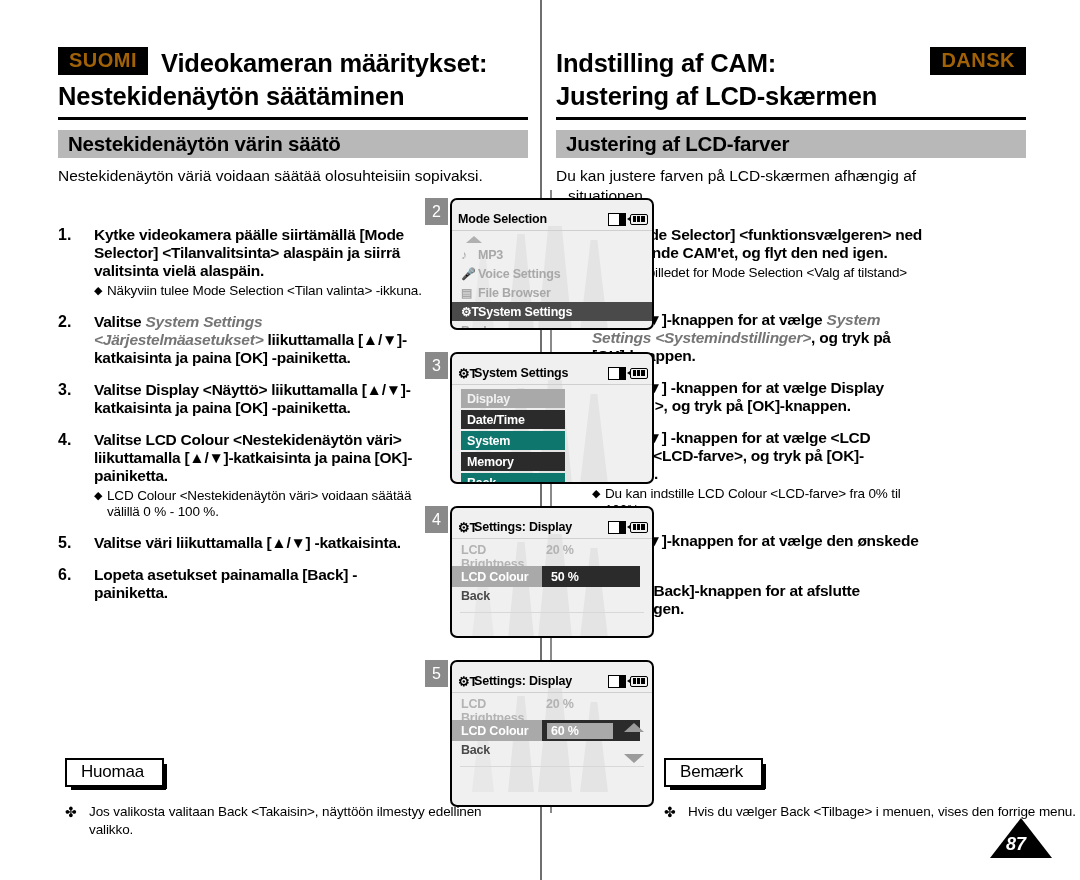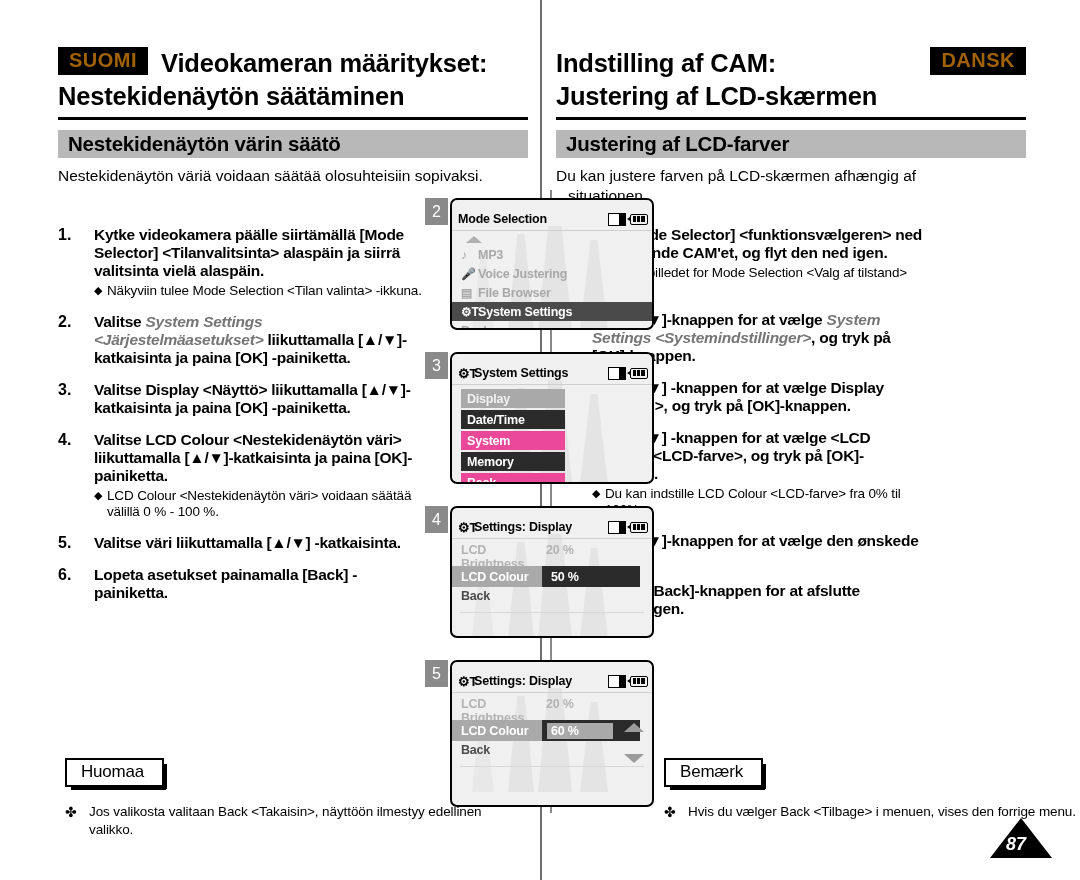--- a/index.html
+++ b/index.html
@@ -268,21 +268,21 @@
     align-items: center;
     padding-left: 6px;
     font-size: 12.5px;
     font-weight: bold;
     color: #fff;
     box-sizing: border-box;
     letter-spacing: -0.2px;
   }
   .b-row.hl   { background: #a9a9a9; color: #f2f2f2; }
   .b-row.dark { background: #2b2b2b; }
-  .b-row.mid  { background: #ec4899; }
+  .b-row.mid  { background: #0f766e; }
 
   
   .s-row {
     display: flex;
     align-items: flex-start;
     height: 21px;
     margin-bottom: 2px;
     font-size: 12.5px;
     font-weight: bold;
     letter-spacing: -0.2px;
@@ -586,21 +586,21 @@
         </span>
       </div>
       <div class="lcd-body">
         <div class="m-up"></div>
         <div class="m-row">
           <span class="mi ico-note">♪</span>
           <span>MP3</span>
         </div>
         <div class="m-row">
           <span class="mi ico-mic">🎤</span>
-          <span>Voice Justering</span>
+          <span>Voice Settings</span>
         </div>
         <div class="m-row">
           <span class="mi ico-file">▤</span>
           <span>File Browser</span>
         </div>
         <div class="m-row sel">
           <span class="mi ico-tools">⚙T</span>
           <span>System Settings</span>
         </div>
         <div class="m-row plain">

